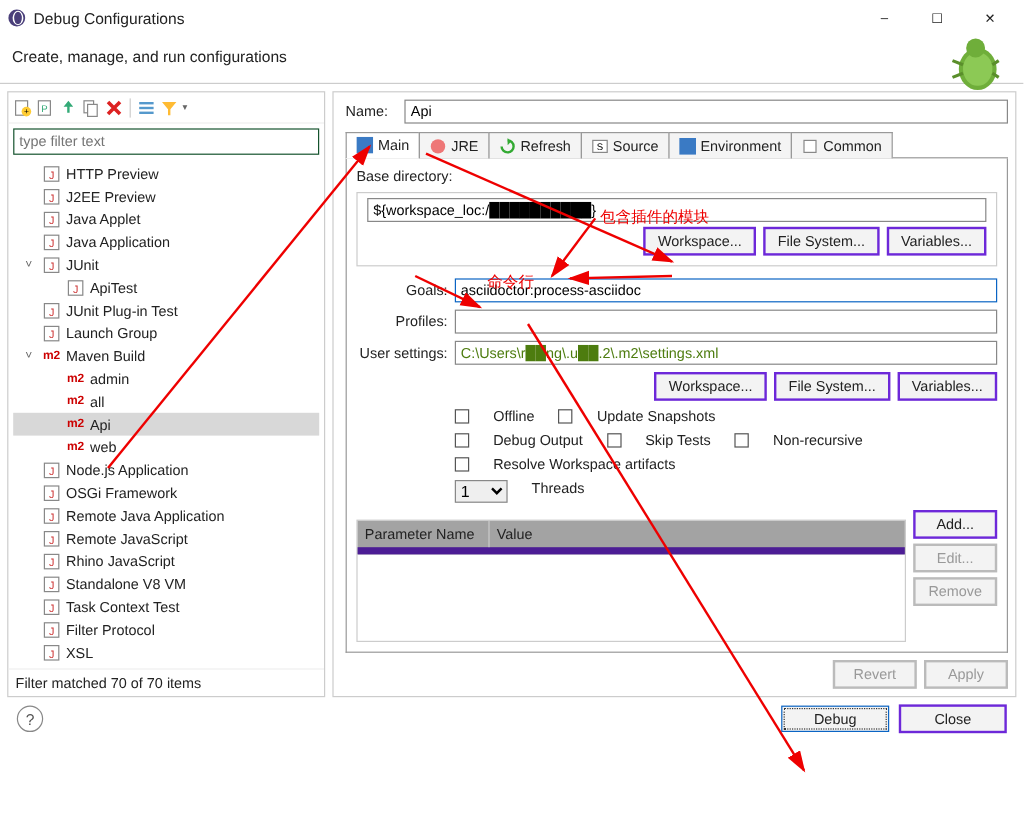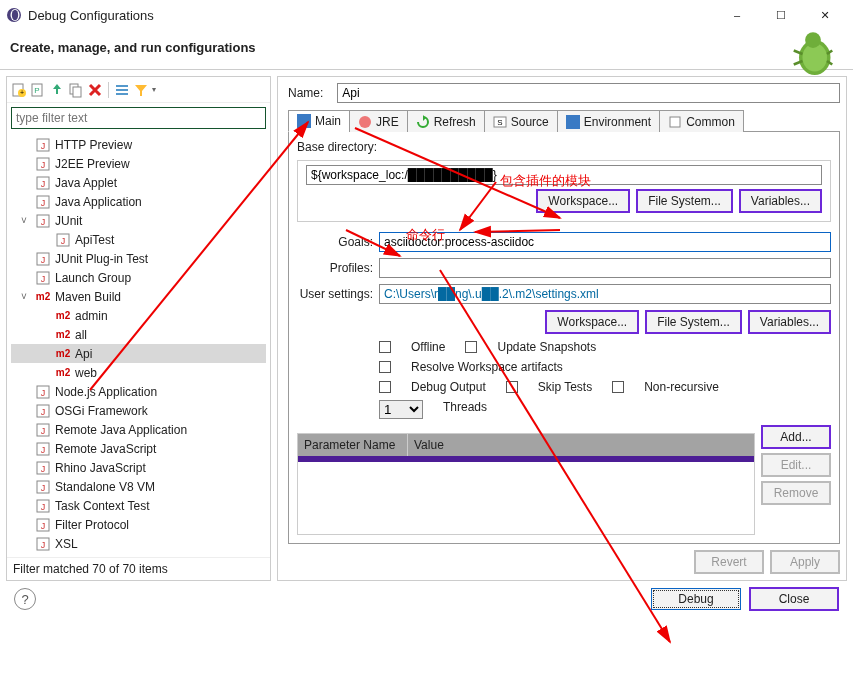--- a/index.html
+++ b/index.html
@@ -3,21 +3,21 @@
 <meta charset="utf-8">
 <style>
   * { box-sizing: border-box; margin: 0; padding: 0; }
   body { font-family: "Segoe UI", Tahoma, sans-serif; font-size: 12px; background: #fff; color: #222; width: 853px; height: 689px; position: relative; overflow: hidden; }
   .titlebar { height: 30px; display: flex; align-items: center; padding: 0 6px; border-bottom: none; }
   .ti-icon { width: 16px; height: 16px; margin-right: 6px; }
   .ti-title { flex: 1; font-size: 13px; }
   .winbtns { display: flex; gap: 0; }
   .winbtn { width: 44px; height: 28px; display:flex; align-items:center; justify-content:center; font-size: 11px; }
   .header { padding: 10px 10px 14px 10px; border-bottom: 1px solid #ccc; position: relative; display:flex; }
-  .header h1 { font-size: 13px; font-weight: bold; }
+  .header h1 { font-size: 13px; font-weight: normal; }
   .bug { position:absolute; right:10px; top:-4px; width:60px; height:56px; }
   .body { display:flex; padding:6px; gap:6px; }
   .leftpane { width: 265px; border:1px solid #ccc; display:flex; flex-direction:column; }
   .toolbar { height:26px; border-bottom:1px solid #eee; display:flex; align-items:center; padding:2px 4px; gap:3px; }
   .tbicon { width:16px; height:16px; }
   .sep { width:1px; height:16px; background:#ccc; margin:0 2px;}
   .filter-input { margin:4px; padding:3px 4px; border:1px solid #14532d; color:#888; font-size:12px; }
   .tree { flex:1; overflow:auto; padding:2px 4px; }
   .treenode { display:flex; align-items:center; height:19px; gap:4px; padding-left:10px; white-space:nowrap; }
   .treenode.child2 { padding-left:44px; }
@@ -344,55 +344,55 @@
       <div class="inrow">
         <label>Goals:</label>
         <input style="border: 1px solid rgb(10, 100, 196);" value="asciidoctor:process-asciidoc">
       </div>
       <div class="inrow">
         <label>Profiles:</label>
         <input value="" style="">
       </div>
       <div class="inrow">
         <label>User settings:</label>
-        <input style="color: #0369a1;" value="C:\Users\r██ng\.u██.2\.m2\settings.xml">
+        <input style="color: #4d7c0f;" value="C:\Users\r██ng\.u██.2\.m2\settings.xml">
       </div>
       <div class="btnrow">
         <div class="btn">Workspace...</div>
         <div class="btn">File System...</div>
         <div class="btn">Variables...</div>
       </div>
       <div class="cbrow">
         <div class="cb">
             <div class="box"></div>
             <span>Offline</span>
           </div>
         <div class="cb">
             <div class="box"></div>
             <span>Update Snapshots</span>
           </div>
       </div>
       <div class="cbrow">
         <div class="cb">
             <div class="box"></div>
+            <span>Debug Output</span>
+          </div>
+        <div class="cb">
+            <div class="box"></div>
+            <span>Skip Tests</span>
+          </div>
+        <div class="cb">
+            <div class="box"></div>
+            <span>Non-recursive</span>
+          </div>
+      </div>
+      <div class="cbrow">
+        <div class="cb">
+            <div class="box"></div>
             <span>Resolve Workspace artifacts</span>
-          </div>
-      </div>
-      <div class="cbrow">
-        <div class="cb">
-            <div class="box"></div>
-            <span>Debug Output</span>
-          </div>
-        <div class="cb">
-            <div class="box"></div>
-            <span>Skip Tests</span>
-          </div>
-        <div class="cb">
-            <div class="box"></div>
-            <span>Non-recursive</span>
           </div>
       </div>
       <div class="cbrow">
         <select style="width:44px; border:1px solid #888;"><option>1</option></select>
         <span>Threads</span>
       </div>
       <div class="wrapgrid">
         <div class="paramtable">
           <div class="paramhead">
             <div>Parameter Name</div>

